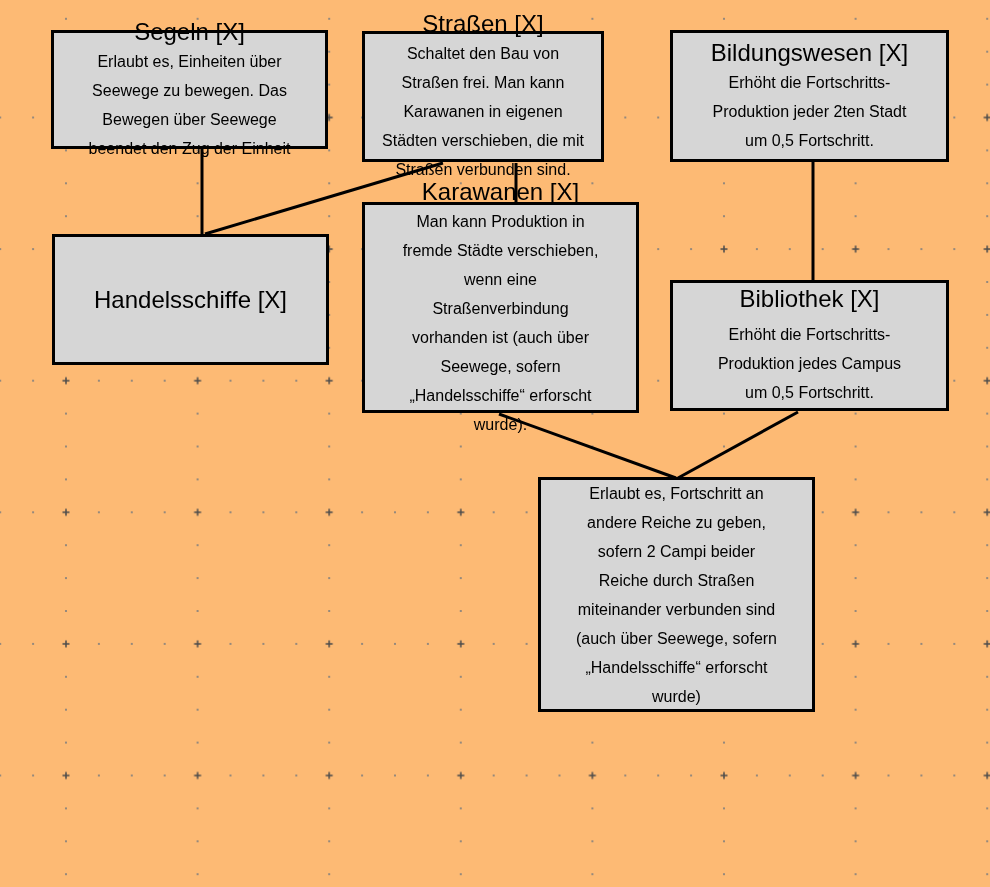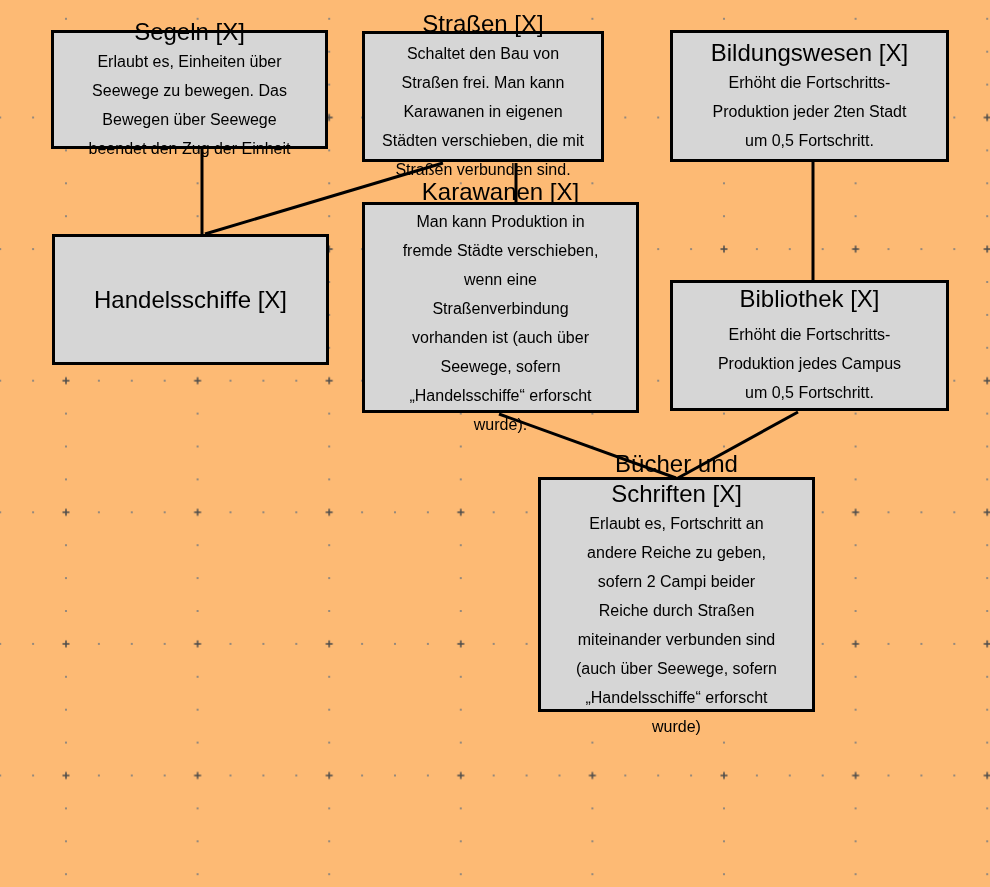--- a/index.html
+++ b/index.html
@@ -136,22 +136,20 @@
   </div>
 
   <div class="node n5">
     <div class="title">Bibliothek [X]</div>
     <div class="body">Erhöht die Fortschritts-
 Produktion jedes Campus
 um 0,5 Fortschritt.</div>
   </div>
 
   <div class="node n6">
-    <div class="title">Bücher und
-Schriften [X]</div>
     <div class="body">Erlaubt es, Fortschritt an
 andere Reiche zu geben,
 sofern 2 Campi beider
 Reiche durch Straßen
 miteinander verbunden sind
 (auch über Seewege, sofern
 „Handelsschiffe“ erforscht
 wurde)</div>
   </div>
 

